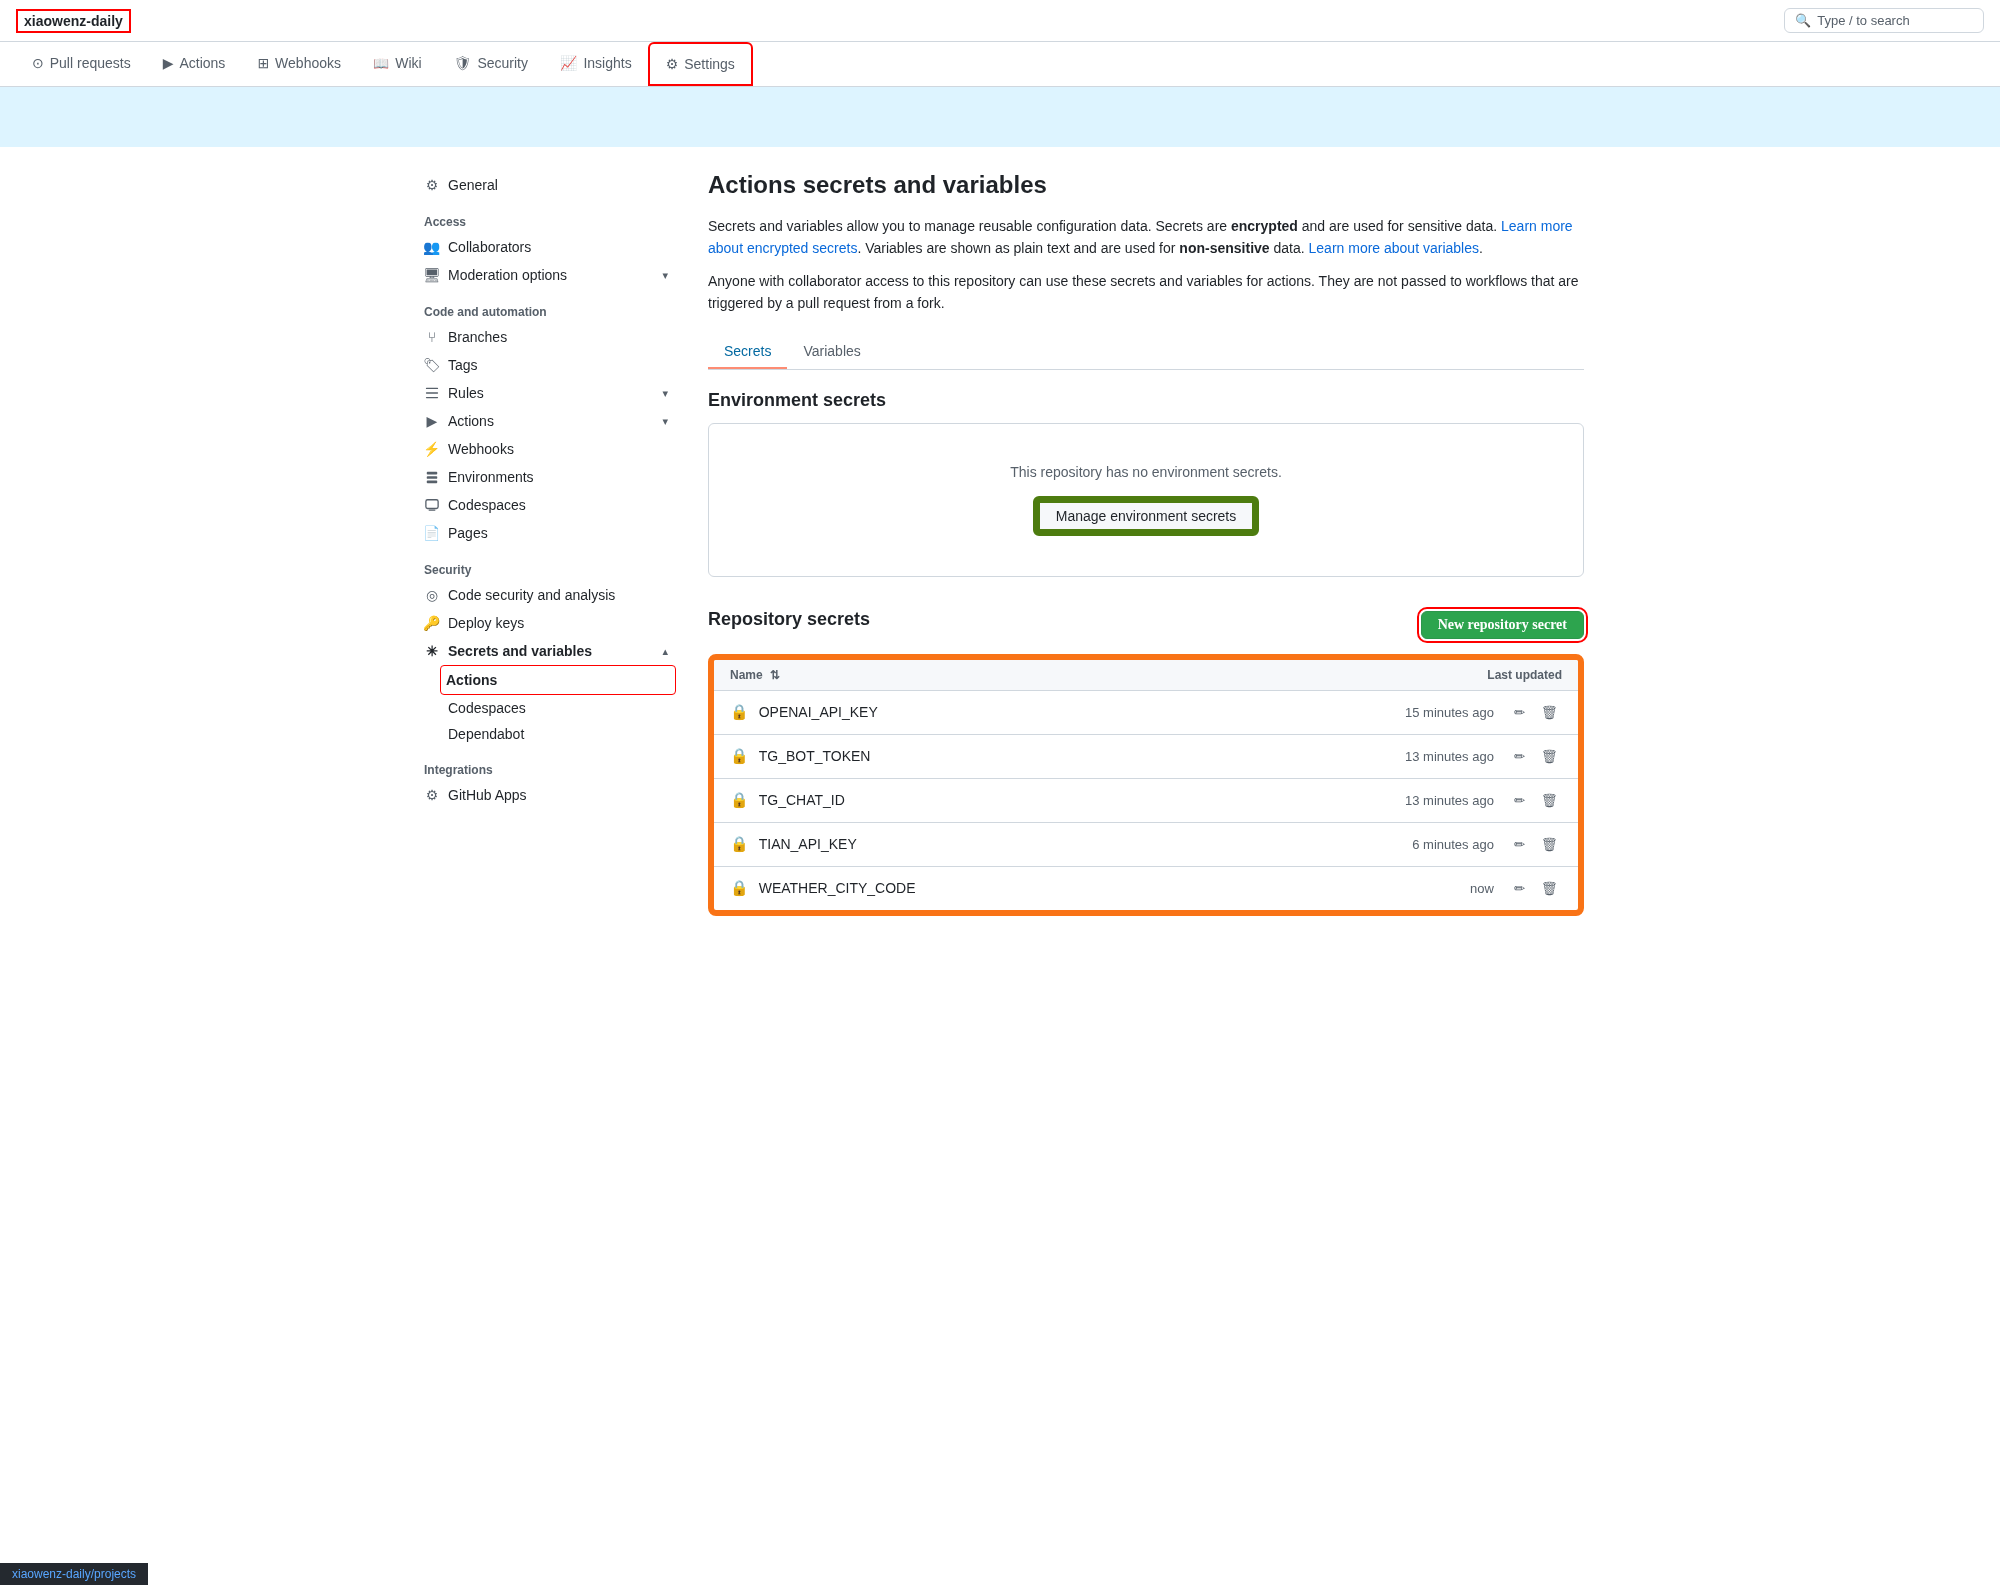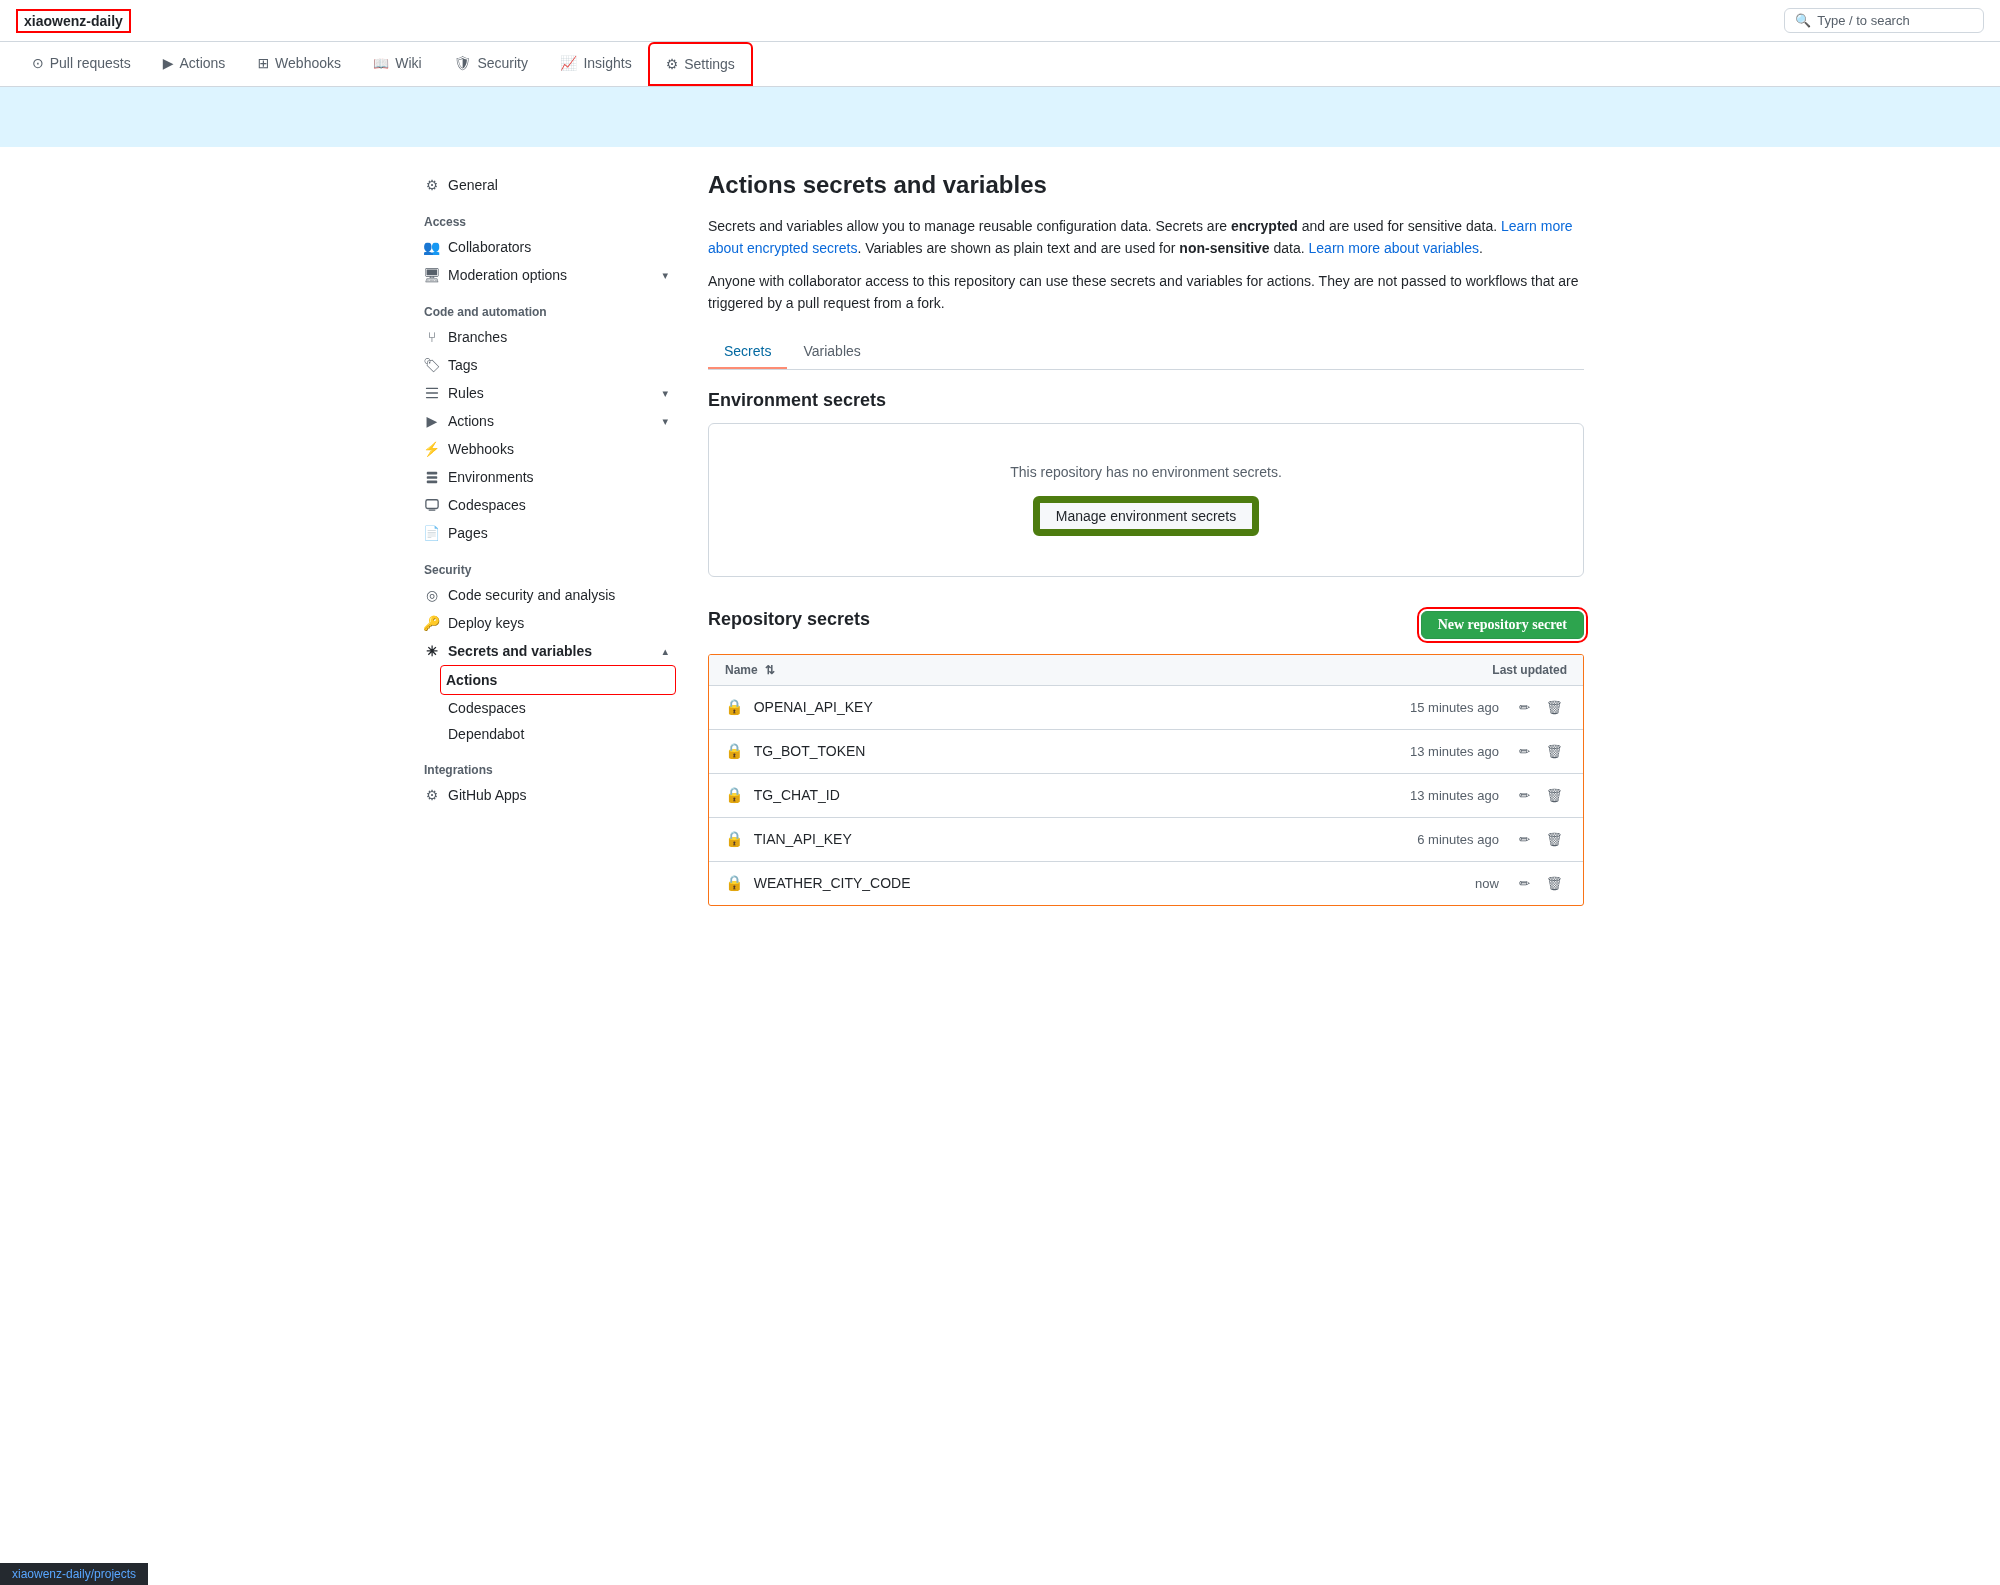--- a/index.html
+++ b/index.html
@@ -222,22 +222,22 @@
       cursor: pointer;
       font-size: 14px;
       font-weight: 600;
       outline: 2px solid red;
       outline-offset: 2px;
       font-family: Liberation Serif, serif;
     }
 
     
     .secrets-table {
-      border: 1px solid #f97316;
-      border-radius: 3px;
+      border: 6px solid #f97316;
+      border-radius: 8px;
       overflow: hidden;
       width: 100%;
     }
     .table-header {
       display: flex;
       align-items: center;
       justify-content: space-between;
       padding: 8px 16px;
       background: #f6f8fa;
       border-bottom: 1px solid #d0d7de;

